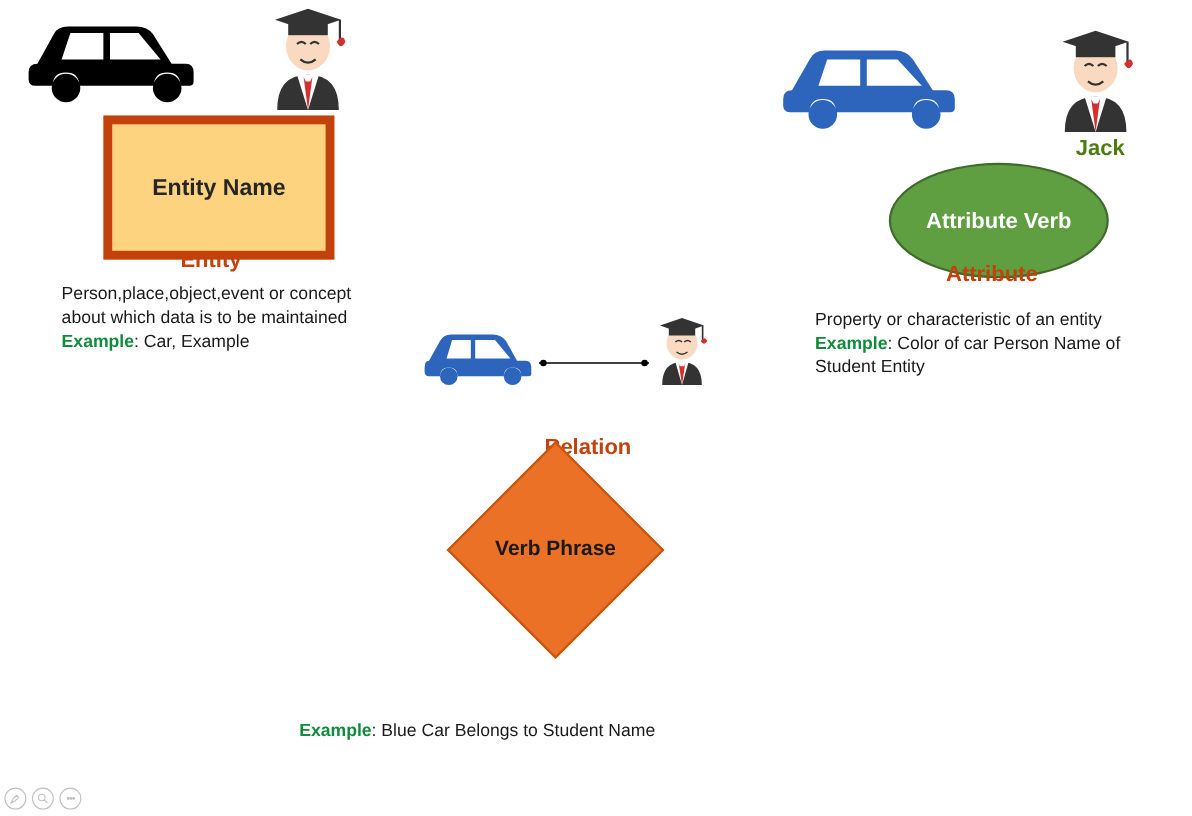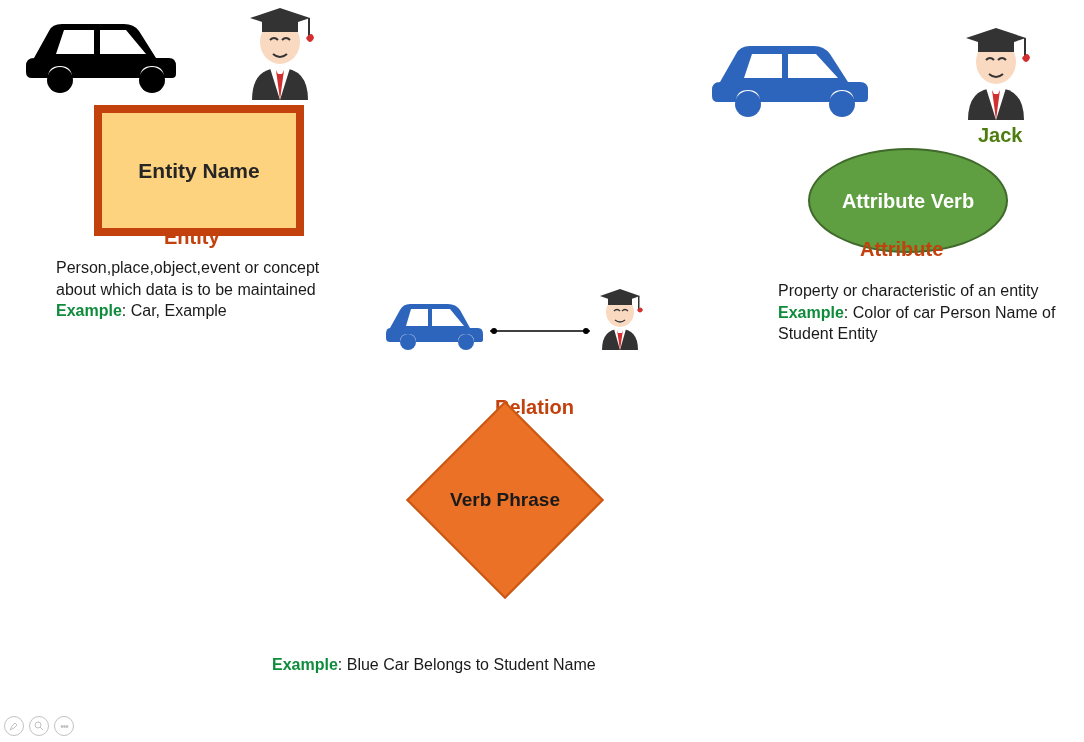--- a/index.html
+++ b/index.html
@@ -141,21 +141,21 @@
 </div>
 
 <div class="abs jack-label" style="left:978px; top:124px;">Jack</div>
 
 <div class="abs attr-ellipse" style="left:808px; top:148px;">
   <span>Attribute Verb</span>
 </div>
 
 <div class="abs section-title" style="left:860px; top:238px;">Attribute</div>
 
-<div class="abs desc" style="left:778px; top:280px; width:300px;">
+<div class="abs desc" style="left:741px; top:280px; width:300px;">
   <span>Property or characteristic of an entity</span><br>
   <span class="example-label">Example</span><span>: Color of car Person Name of Student Entity</span>
 </div>
 
 <div class="abs" style="left:378px; top:292px;">
   <svg width="110" height="60" viewBox="0 0 110 60">
     <g fill="#2D64BC">
       <path d="M12 36 L22 18 Q25 12 32 12 L70 12 Q78 12 82 18 L92 36 L100 36 Q105 36 105 42 L105 48 Q105 50 102 50 L96 50 Q96 42 88 42 Q80 42 80 50 L38 50 Q38 42 30 42 Q22 42 22 50 L12 50 Q8 50 8 46 L8 42 Q8 36 12 36 Z"></path>
       <circle cx="30" cy="50" r="8"></circle>
       <circle cx="88" cy="50" r="8"></circle>

